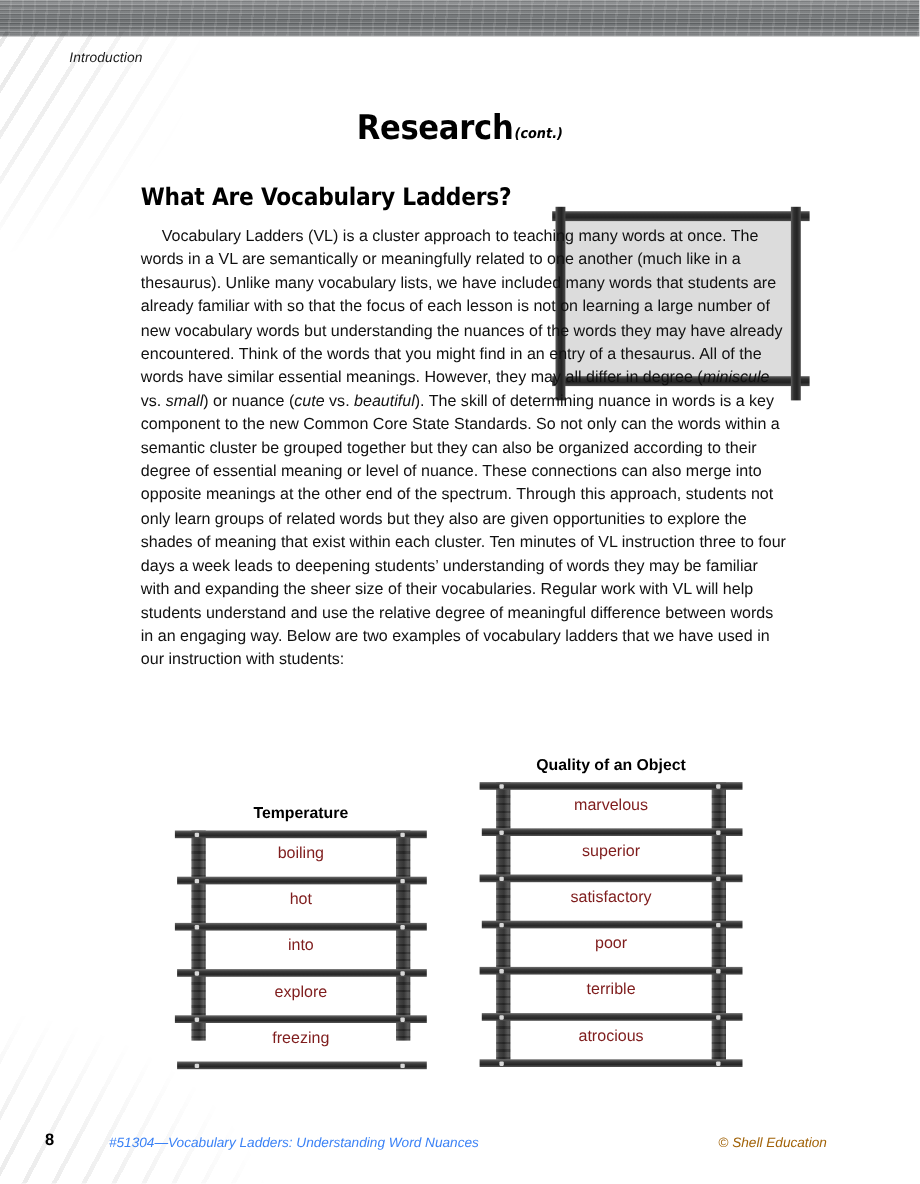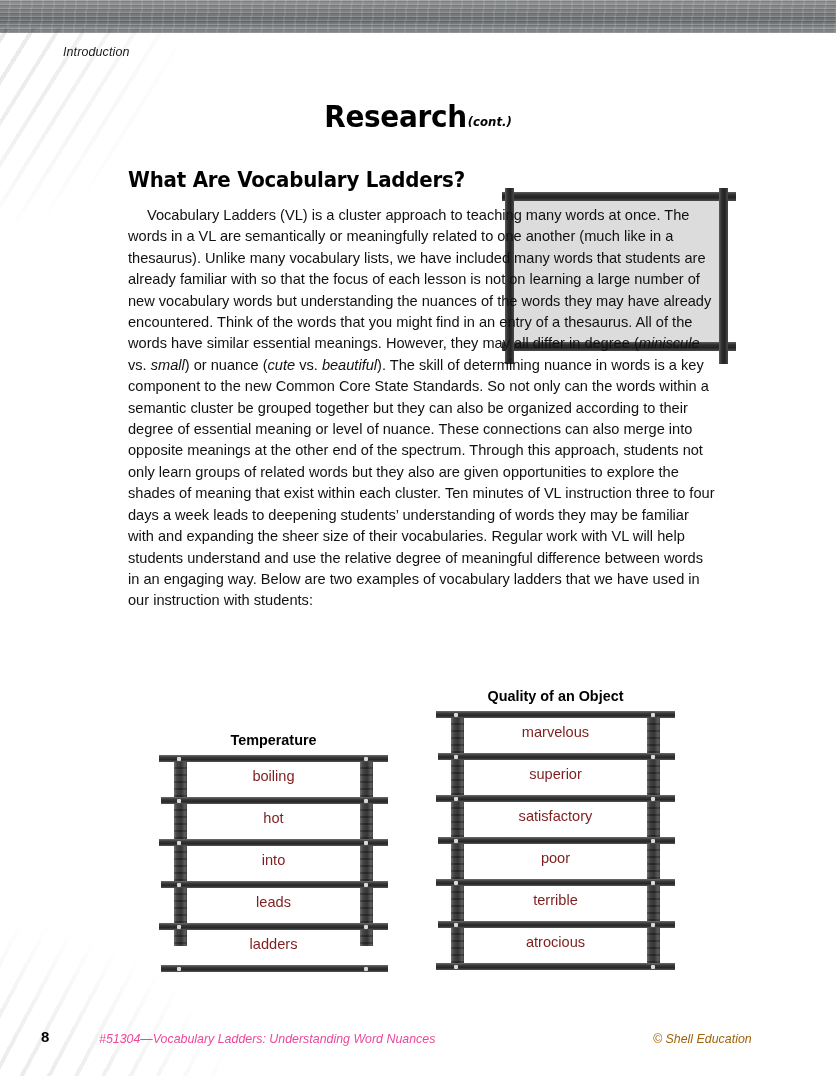--- a/index.html
+++ b/index.html
@@ -219,21 +219,21 @@
     position: absolute;
     left: 41px; top: 1028px;
     font-weight: bold;
     font-size: 15px;
   }
   .footer-center {
     position: absolute;
     left: 99px; top: 1032px;
     font-size: 12.4px;
     font-style: italic;
-    color: #ec4899;
+    color: #3b82f6;
   }
   .footer-right {
     position: absolute;
     left: 653px; top: 1032px;
     font-size: 12.4px;
     font-style: italic;
     color: #a16207;
   }
 </style>
 </head>
@@ -275,25 +275,25 @@
       <div class="rung-cap" style="left: 9px; top: 44px;"></div>
       <div class="rung-cap" style="left: 196px; top: 44px;"></div>
       <div class="step-label" style="top: 55px;">hot</div>
       <div class="rung" style="top: 84px; left: -9px; width: 229px;"></div>
       <div class="rung-cap" style="left: 9px; top: 86px;"></div>
       <div class="rung-cap" style="left: 196px; top: 86px;"></div>
       <div class="step-label" style="top: 97px;">into</div>
       <div class="rung" style="top: 126px; left: -7px; width: 227px;"></div>
       <div class="rung-cap" style="left: 9px; top: 128px;"></div>
       <div class="rung-cap" style="left: 196px; top: 128px;"></div>
-      <div class="step-label" style="top: 139px;">leads</div>
+      <div class="step-label" style="top: 139px;">explore</div>
       <div class="rung" style="top: 168px; left: -9px; width: 229px;"></div>
       <div class="rung-cap" style="left: 9px; top: 170px;"></div>
       <div class="rung-cap" style="left: 196px; top: 170px;"></div>
-      <div class="step-label" style="top: 181px;">ladders</div>
+      <div class="step-label" style="top: 181px;">freezing</div>
       <div class="rung" style="top: 210px; left: -7px; width: 227px;"></div>
       <div class="rung-cap" style="left: 9px; top: 212px;"></div>
       <div class="rung-cap" style="left: 196px; top: 212px;"></div>
     </div>
 </div>
 
 <div class="ladder-wrap" id="ladder-1" style="left:445px; top:688px; width:221px;">
   <div class="ladder-title">Quality of an Object</div>
   <div class="ladder" style="height: 259px;">
       <div class="rail" style="left: 6px;"></div>

